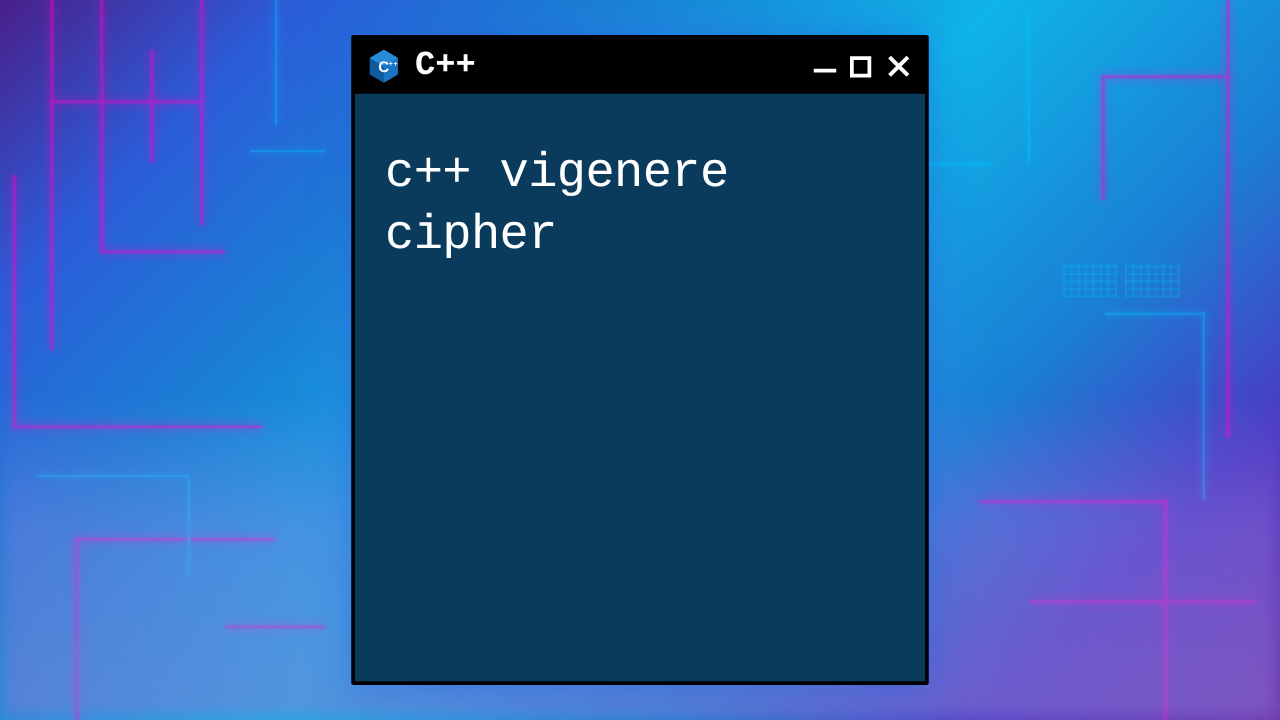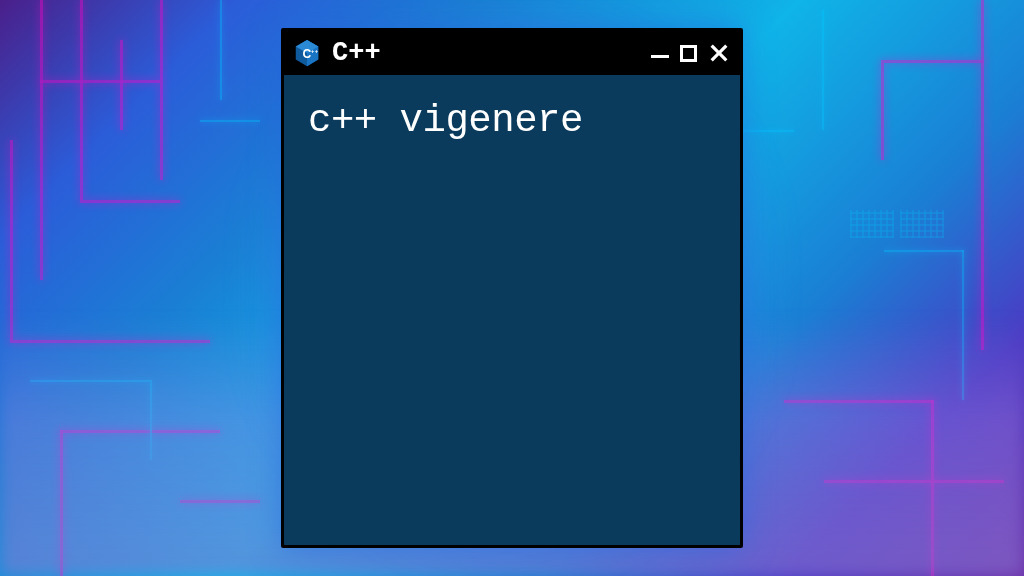--- a/index.html
+++ b/index.html
@@ -157,21 +157,21 @@
     }
 
     .ctrl-close svg {
       width: 22px;
       height: 22px;
     }
 
     
     .content {
       flex: 1;
-      padding: 22px 24px;
+      padding: 40px 24px;
       color: #fff;
       font-size: 39px;
       line-height: 1.25;
       font-family: "Courier New", monospace;
       letter-spacing: -0.5px;
     }
   </style>
 </head>
 <body>
 
@@ -238,14 +238,15 @@
       <div class="ctrl ctrl-close">
         <svg viewBox="0 0 24 24">
           <line x1="4" y1="4" x2="20" y2="20" stroke="#fff" stroke-width="3.5"></line>
           <line x1="20" y1="4" x2="4" y2="20" stroke="#fff" stroke-width="3.5"></line>
         </svg>
       </div>
     </div>
   </div>
   <div class="content">
     <div>c++ vigenere</div>
+    <div>cipher</div>
   </div>
 </div>
 
 </body></html>

